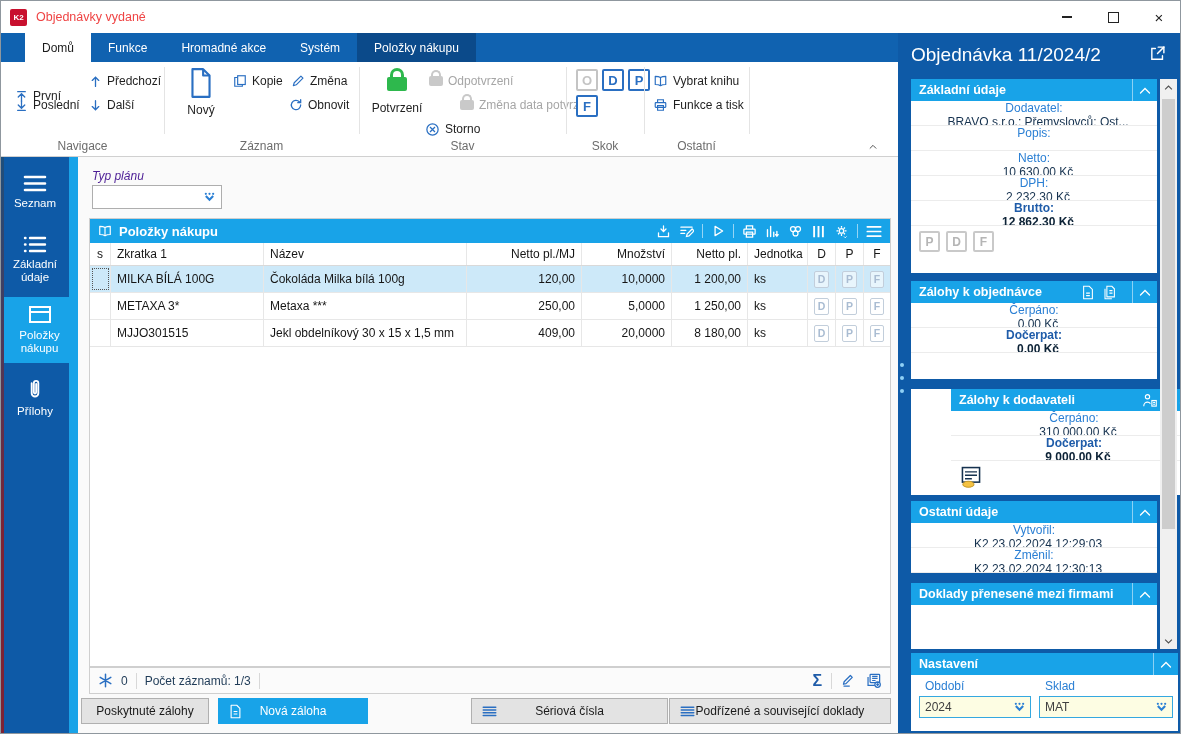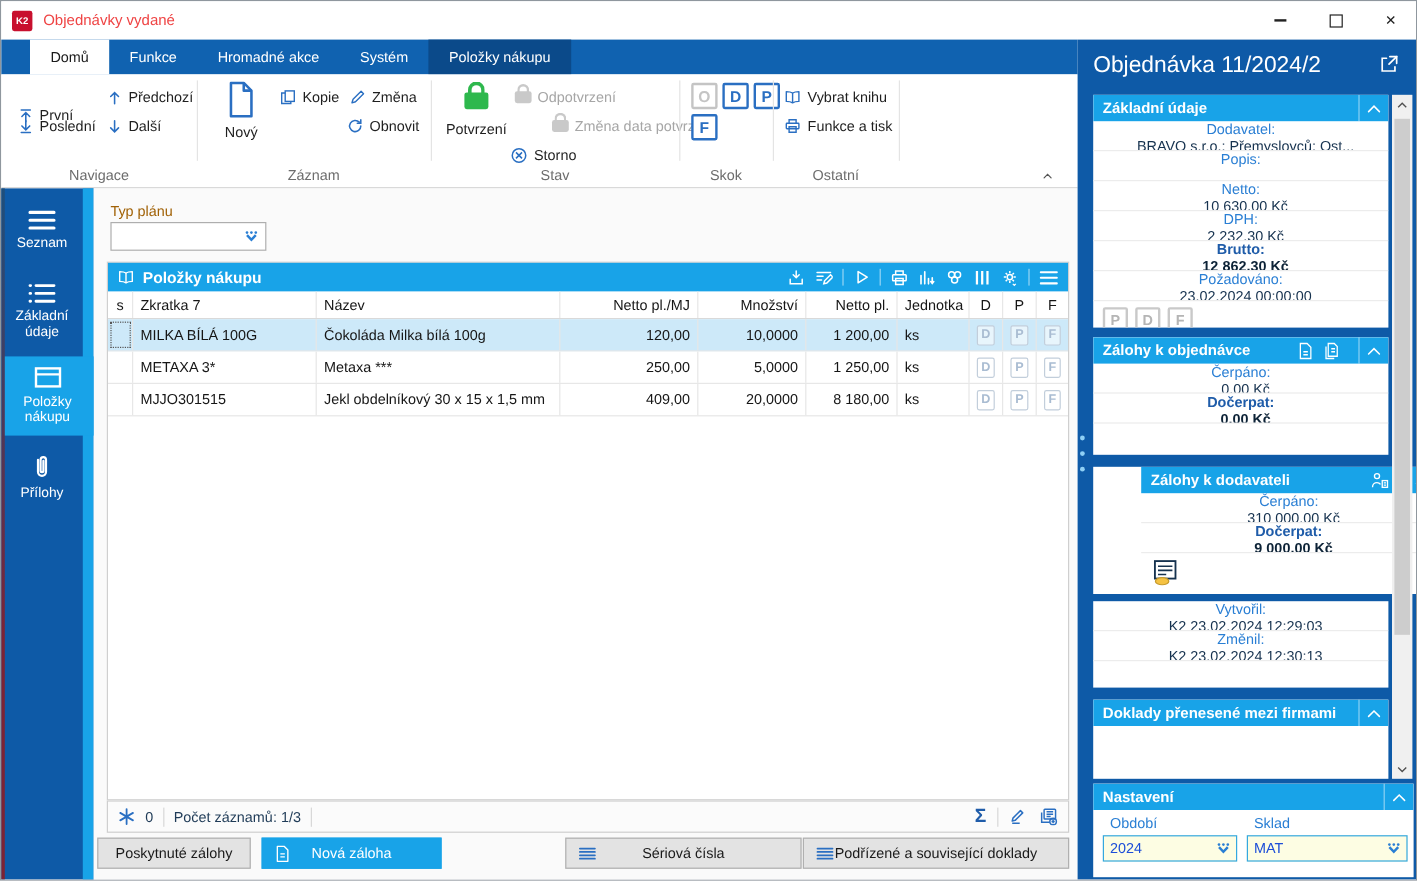--- a/index.html
+++ b/index.html
@@ -42,21 +42,21 @@
   
   .sidebar{left:0;top:156px;width:77px;bottom:0;background:#0e5aa7;}
   .sidestrip{position:absolute;right:0;top:0;bottom:0;width:9px;background:#18a3e8;}
   .sideitem{position:absolute;left:0;width:68px;color:#fff;display:flex;flex-direction:column;align-items:center;justify-content:center;gap:5px;font-size:11.5px;line-height:13px;text-align:center;z-index:2;}
   .sideitem.active{width:77px;background:#18a3e8;}
   .sideitem svg{color:#fff;}
   .edge{left:0;top:156px;bottom:0;width:3px;background:linear-gradient(#1d4f7d,#7d2335 65%);z-index:6;}
 
   
   .main{left:77px;top:156px;width:820px;bottom:0;background:#fafafa;}
-  .fieldlabel{color:#a16207;font-size:12px;}
+  .fieldlabel{color:#4c1d95;font-size:12px;font-style:italic;}
   .combo{position:absolute;background:#fff;border:1px solid #aeaeae;box-sizing:border-box;display:flex;align-items:center;}
   .combo .ddicon{margin-left:auto;margin-right:5px;color:#2a7fd4;}
 
   .grid{left:11px;top:61px;width:802px;height:449px;background:#fff;border:1px solid #cfcfcf;box-sizing:border-box;}
   .gridbar{height:24px;background:#18a3e8;display:flex;align-items:center;color:#fff;}
   .gridtitle{font-weight:bold;font-size:13px;margin-left:6px;}
   .gridicons{margin-left:auto;display:flex;align-items:center;gap:8px;margin-right:8px;color:#fff;}
   .gsep{width:1px;height:14px;background:rgba(255,255,255,.55);}
   .trow{display:flex;height:26px;border-bottom:1px solid #e7e7e7;background:#fff;align-items:stretch;}
   .thead{height:22px;border-bottom:1px solid #d9d9d9;color:#1f5ca9;background:#fff;}
@@ -98,21 +98,21 @@
   .pbadge{width:21px;height:21px;border:2px solid #c9c9c9;border-radius:2px;color:#b5b5b5;font-weight:bold;font-size:12px;display:flex;align-items:center;justify-content:center;box-sizing:border-box;}
   .minitable{margin:0;}
   .minitable .mh{display:flex;height:20px;background:#f2f2f2;border-bottom:1px solid #dcdcdc;}
   .minitable .mh span{box-sizing:border-box;border-right:1px solid #dcdcdc;padding:3px 0 0 5px;font-size:11.5px;color:#333;}
   .noData{height:18px;background:#ececec;text-align:center;font-size:12px;color:#333;padding-top:2px;}
   .scrollbar{position:absolute;left:262px;top:46px;width:17px;height:570px;background:#f0f0f0;}
   .scrollbar .arr{position:absolute;left:0;width:17px;height:16px;display:flex;align-items:center;justify-content:center;color:#505050;}
   .thumb{position:absolute;left:2px;top:20px;width:13px;height:430px;background:#cdcdcd;}
   .fieldcap{position:absolute;color:#2a7fd4;font-size:12px;}
   .yfield{position:absolute;height:22px;background:#fdfde3;border:1px solid #35a8e0;box-sizing:border-box;display:flex;align-items:center;}
-  .yfield input{border:none;background:transparent;outline:none;font-family:"Liberation Sans",sans-serif;font-size:12px;color:#1d4ed8;width:calc(100% - 22px);padding:0 0 0 5px;}
+  .yfield input{border:none;background:transparent;outline:none;font-family:"Liberation Sans",sans-serif;font-size:12px;color:#404040;width:calc(100% - 22px);padding:0 0 0 5px;}
   .yfield .ddicon{position:absolute;right:4px;color:#2a7fd4;}
 </style>
 </head>
 <body>
 
 <div id="app">
 
   <div class="abs titlebar">
     <div class="k2logo">K2</div>
     <div class="wintitle">Objednávky vydané</div>
@@ -347,21 +347,21 @@
             </svg>
           <div class="gsep"></div>
           <svg width="16" height="13" viewBox="0 0 24 18" stroke="#fff" stroke-width="2.6" stroke-linecap="round">
               <path d="M2 2h20M2 9h20M2 16h20"></path>
             </svg>
         </div>
       </div>
 
       <div class="trow thead">
         <div class="cell c-s c">s</div>
-        <div class="cell c-zk">Zkratka 7</div>
+        <div class="cell c-zk">Zkratka 1</div>
         <div class="cell c-nz">Název</div>
         <div class="cell c-nmj r">Netto pl./MJ</div>
         <div class="cell c-mn r">Množství</div>
         <div class="cell c-nt r">Netto pl.</div>
         <div class="cell c-jd">Jednotka</div>
         <div class="cell c-d c">D</div>
         <div class="cell c-p c">P</div>
         <div class="cell c-f c">F</div>
       </div>
 
@@ -509,24 +509,20 @@
           <span class="v">10 630,00 Kč</span>
         </div>
       <div class="crow">
           <span class="l">DPH:</span>
           <span class="v">2 232,30 Kč</span>
         </div>
       <div class="crow bold">
           <span class="l">Brutto:</span>
           <span class="v">12 862,30 Kč</span>
         </div>
-      <div class="crow">
-          <span class="l">Požadováno:</span>
-          <span class="v">23.02.2024 00:00:00</span>
-        </div>
       <div class="pbadges">
         <span class="pbadge">P</span>
         <span class="pbadge">D</span>
         <span class="pbadge">F</span>
       </div>
     </div>
 
     <div class="card" style="top:248px;height:98px;">
       <div class="chead">
         <span class="t">Zálohy k objednávce</span>
@@ -585,20 +581,30 @@
       <div style="padding:4px 8px;">
         <svg width="24" height="24" viewBox="0 0 28 28">
           <rect x="4" y="3" width="20" height="17" fill="#fff" stroke="#16324f" stroke-width="1.8"></rect>
           <path d="M7 8h14M7 12h14M7 16h8" stroke="#16324f" stroke-width="1.6"></path>
           <ellipse cx="11" cy="22.5" rx="6.5" ry="3.5" fill="#f5c242" stroke="#c79b2d" stroke-width="1.2"></ellipse>
         </svg>
       </div>
     </div>
 
     <div class="card" style="top:468px;height:72px;">
+      <div class="chead">
+        <span class="t">Ostatní údaje</span>
+        <div class="cicons">
+          <div class="coll">
+              <svg width="12" height="9" viewBox="0 0 24 16" fill="none" stroke="#fff" stroke-width="2.6" stroke-linecap="round">
+                <path d="M3 13L12 4l9 9"></path>
+              </svg>
+            </div>
+        </div>
+      </div>
       <div class="crow">
           <span class="l">Vytvořil:</span>
           <span class="v">K2 23.02.2024 12:29:03</span>
         </div>
       <div class="crow">
           <span class="l">Změnil:</span>
           <span class="v">K2 23.02.2024 12:30:13</span>
         </div>
     </div>
 

